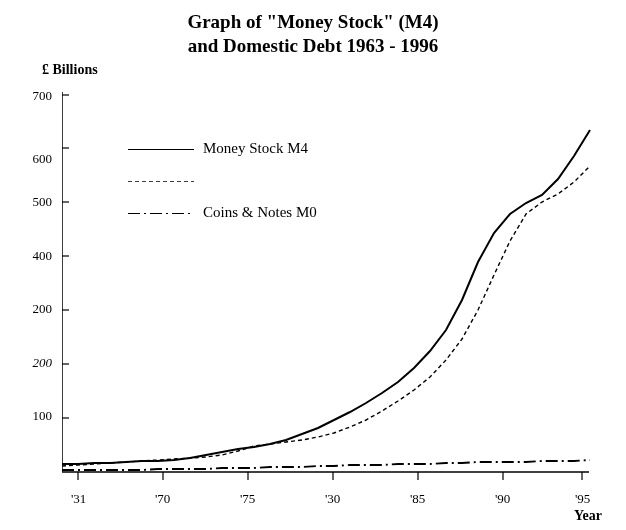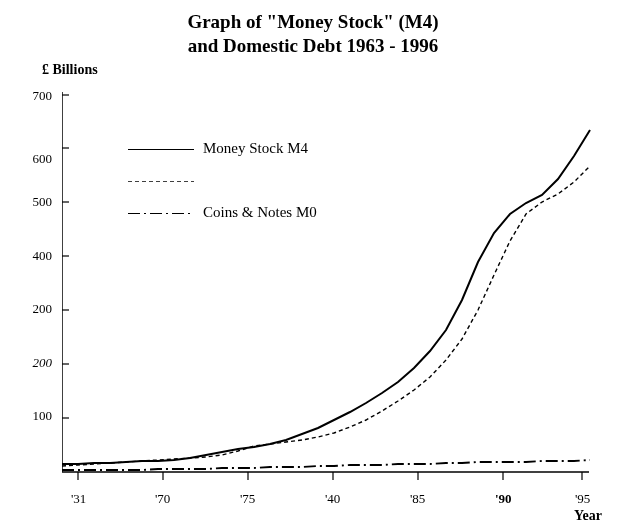--- a/index.html
+++ b/index.html
@@ -113,23 +113,23 @@
   <div class="ytick" style="left:8px; top:151px;">600</div>
   <div class="ytick" style="left:8px; top:194px;">500</div>
   <div class="ytick" style="left:8px; top:248px;">400</div>
   <div class="ytick" style="left:8px; top:301px;">200</div>
   <div class="ytick" style="left:8px; top:355px;font-style:italic;">200</div>
   <div class="ytick" style="left:8px; top:408px;">100</div>
 
   <div class="xtick" style="left:71px; top:491px;">'31</div>
   <div class="xtick" style="left:155px; top:491px;">'70</div>
   <div class="xtick" style="left:240px; top:491px;">'75</div>
-  <div class="xtick" style="left:325px; top:491px;">'40</div>
+  <div class="xtick" style="left:325px; top:491px;">'30</div>
   <div class="xtick" style="left:410px; top:491px;">'85</div>
-  <div class="xtick" style="left:495px; top:491px;font-weight:bold;">'90</div>
+  <div class="xtick" style="left:495px; top:491px;">'90</div>
   <div class="xtick" style="left:575px; top:491px;">'95</div>
 
   <div id="plot">
     <svg id="plotsvg" width="530" height="394" viewBox="0 0 530 394">
 
       <line x1="0" y1="0" x2="0" y2="380" stroke="#000" stroke-width="1.5"></line>
       <line x1="0" y1="380" x2="527" y2="380" stroke="#000" stroke-width="1.5"></line>
 
       <line x1="0" y1="326" x2="7" y2="326" stroke="#000" stroke-width="1.2"></line>
       <line x1="0" y1="272" x2="7" y2="272" stroke="#000" stroke-width="1.2"></line>

